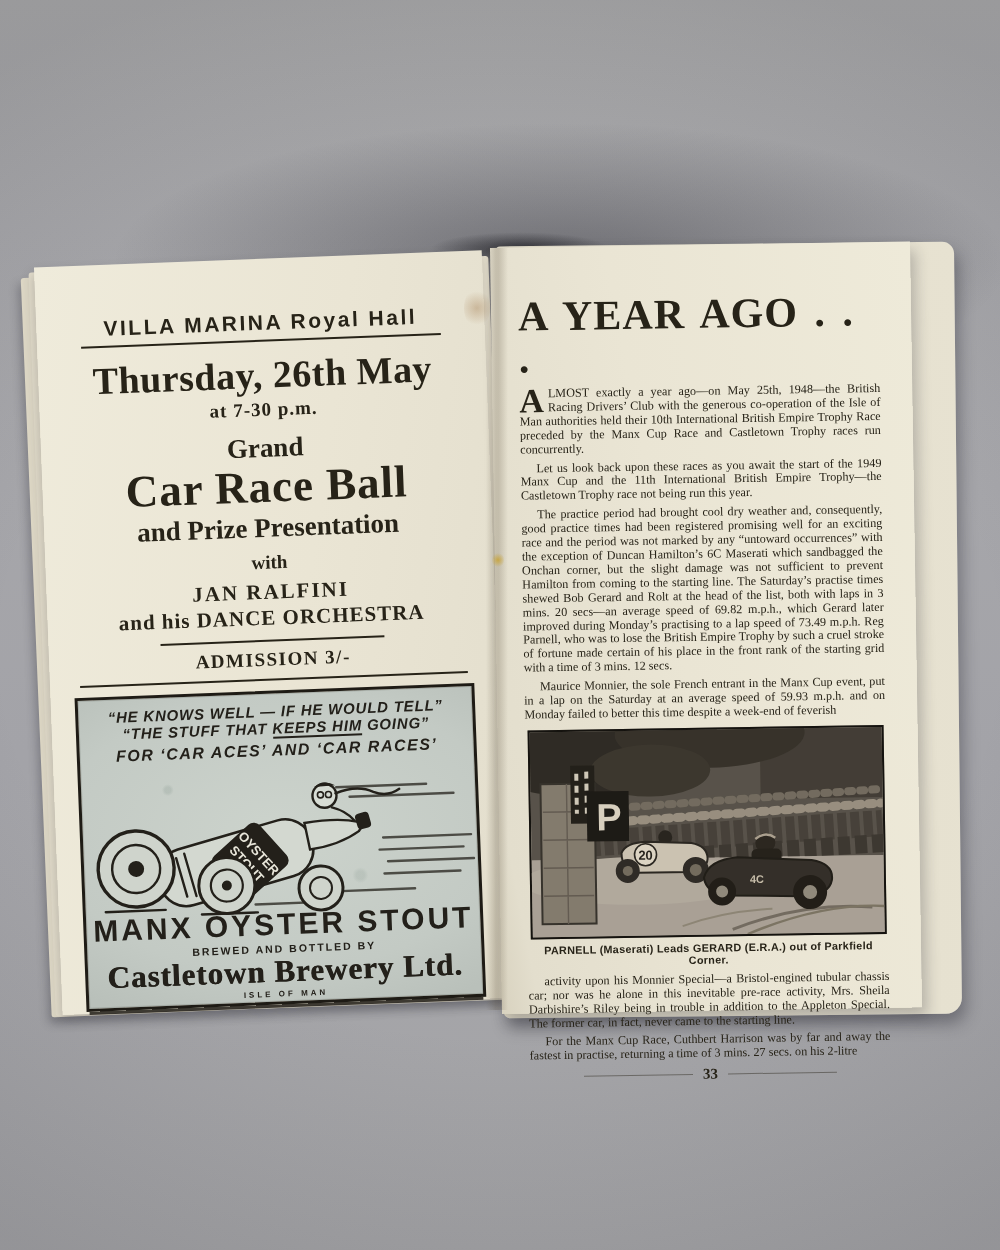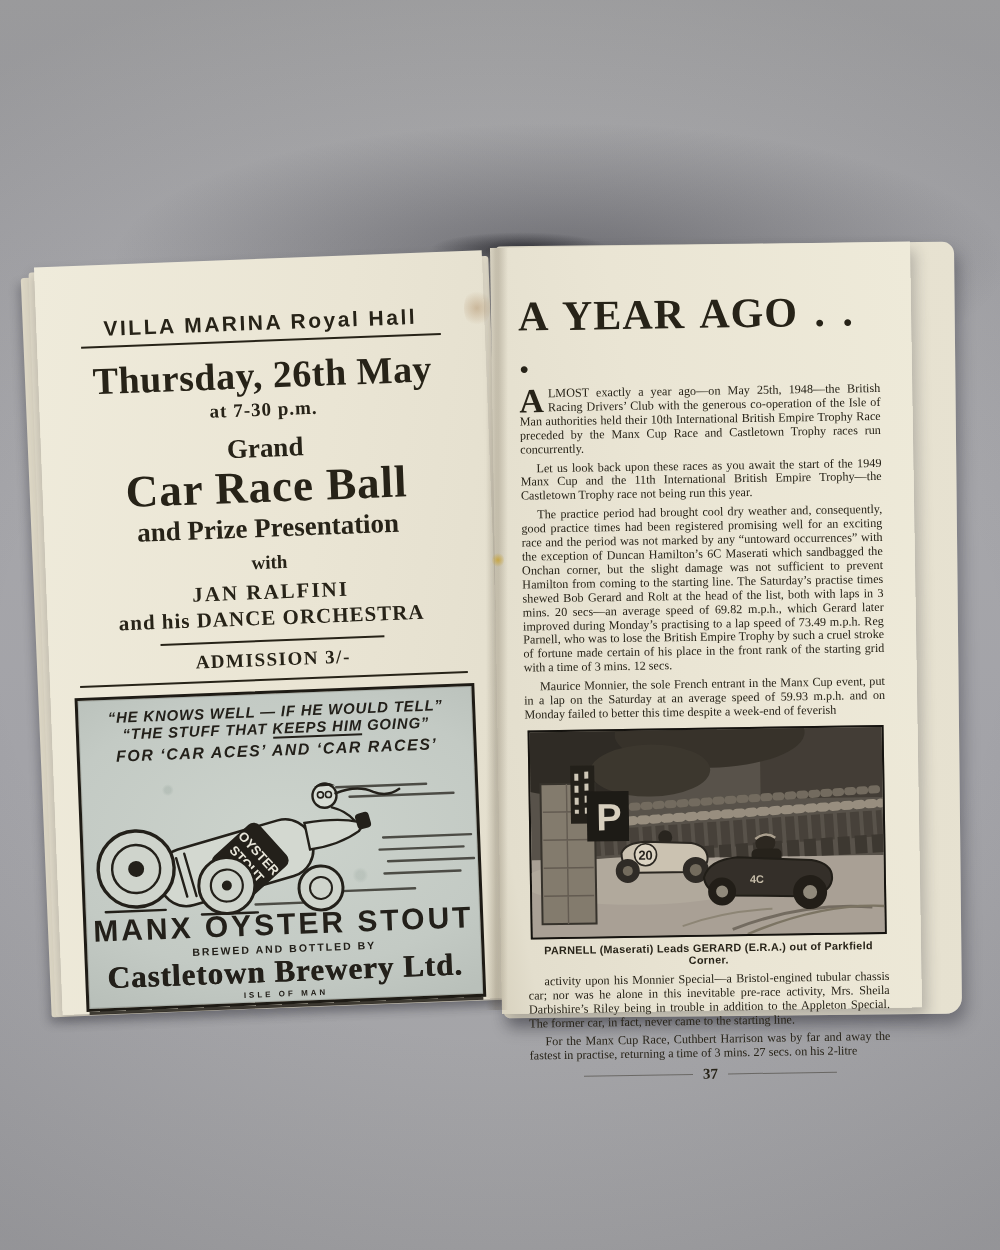--- a/index.html
+++ b/index.html
@@ -256,21 +256,21 @@
           <rect x="0" y="0" width="352" height="205" fill="#c9c2b2" opacity="0.06"></rect>
         </svg>
       </div>
       <div class="caption">PARNELL (Maserati) Leads GERARD (E.R.A.) out of Parkfield Corner.</div>
 
       <p>activity upon his Monnier Special—a Bristol-engined tubular chassis car; nor was he alone in this inevitable pre-race activity, Mrs. Sheila Darbishire’s Riley being in trouble in addition to the Appleton Special. The former car, in fact, never came to the starting line.</p>
       <p>For the Manx Cup Race, Cuthbert Harrison was by far and away the fastest in practise, returning a time of 3 mins. 27 secs. on his 2-litre</p>
 
       <div class="pgnum-row">
         <div class="pgnum-line"></div>
-        <div class="pgnum">37</div>
+        <div class="pgnum">33</div>
         <div class="pgnum-line"></div>
       </div>
     </div>
   </div>
 
   <div class="spine-shade"></div>
   <div class="stain"></div>
   <div class="edge-smudge"></div>
 </div>
 

